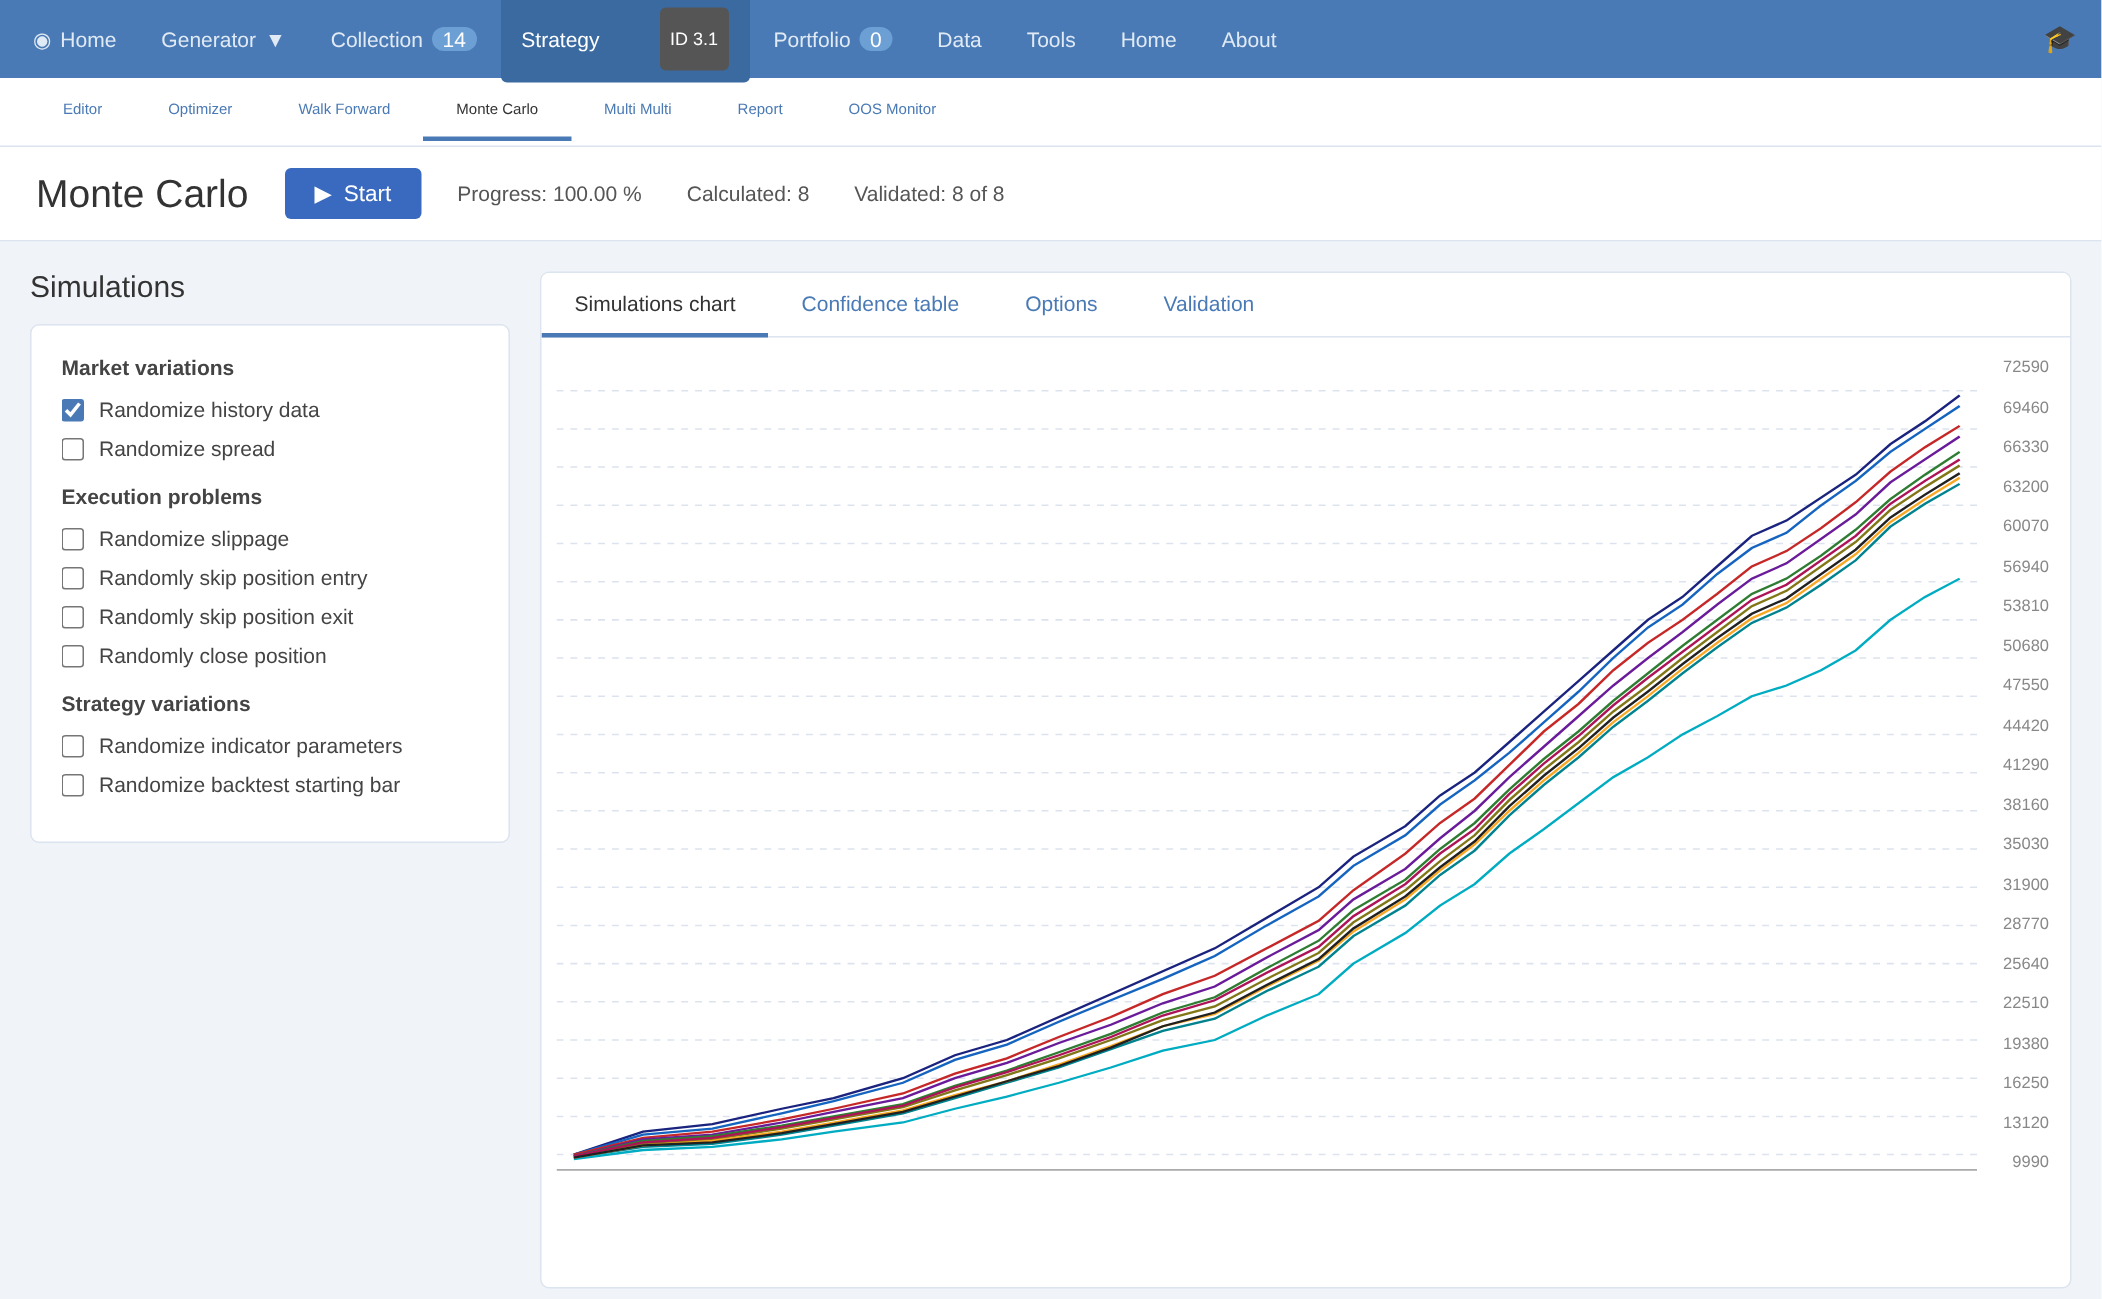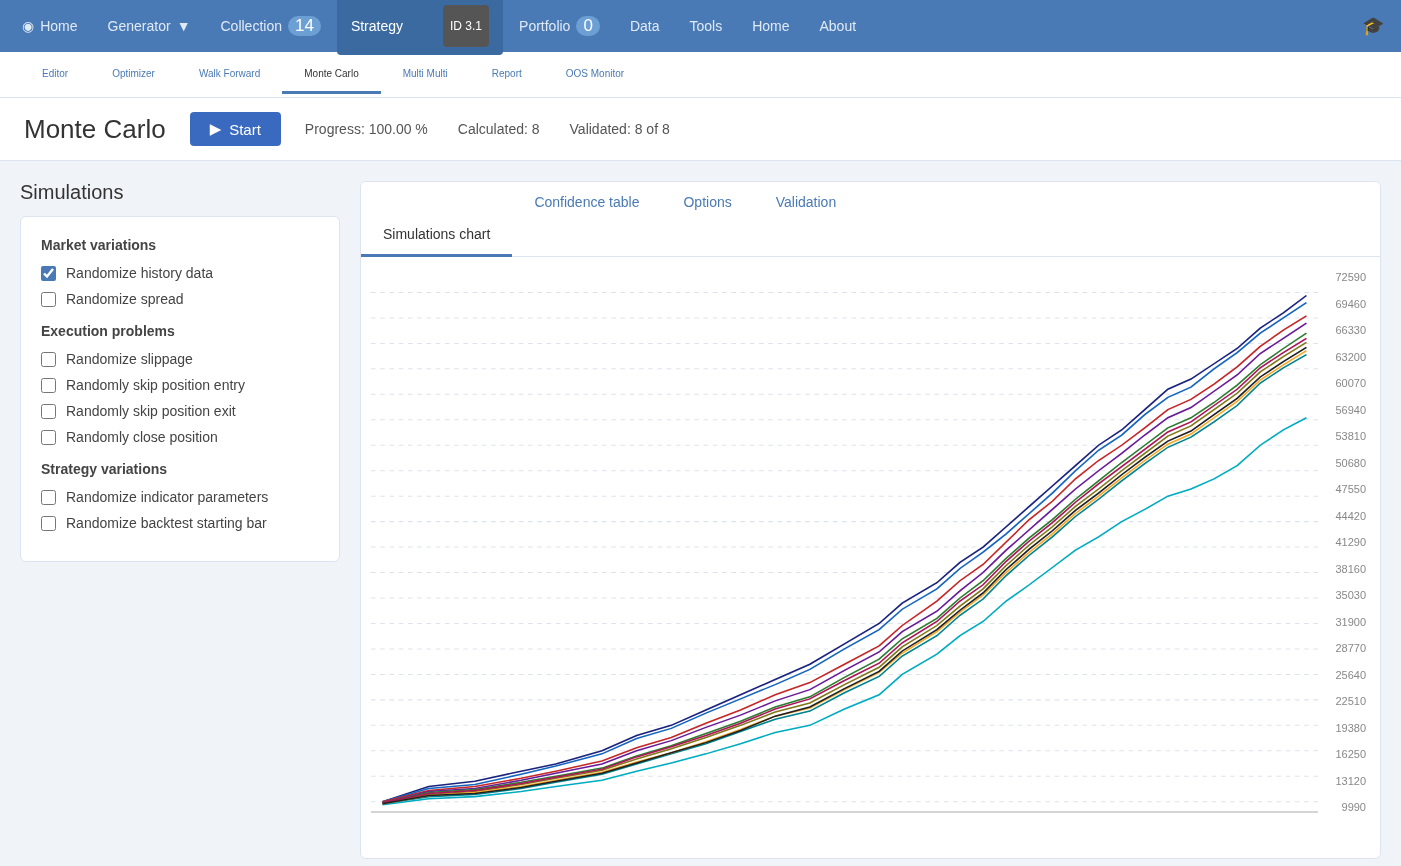--- a/index.html
+++ b/index.html
@@ -24,21 +24,21 @@
       align-items: center;
       gap: 6px;
       white-space: nowrap;
     }
     .top-nav-item.active { background: #3a6aa0; color: #fff; gap: 36px; }
     .top-nav-item .badge {
       background: #6c9fd4;
       color: #fff;
       border-radius: 10px;
       padding: 0 7px;
-      font-size: 17px;
+      font-size: 14px;
     }
     .strategy-badge {
       background: #555;
       color: #fff;
       border-radius: 4px;
       padding: 14px 7px;
       font-size: 12px;
       margin-left: 4px;
     }
     .nav-spacer { flex: 1; }
@@ -145,21 +145,20 @@
       cursor: pointer;
       font-size: 14px;
       color: #4a7ab5;
       border-bottom: 3px solid transparent;
       margin-bottom: -1px;
     }
     .chart-tab.active {
       color: #333;
       border-bottom: 3px solid #4a7ab5;
       font-weight: 500;
-      margin-top: 32px;
     }
 
     .chart-area {
       padding: 10px 10px 10px 10px;
       position: relative;
       height: 570px;
     }
     .chart-container {
       display: flex;
       height: 100%;

